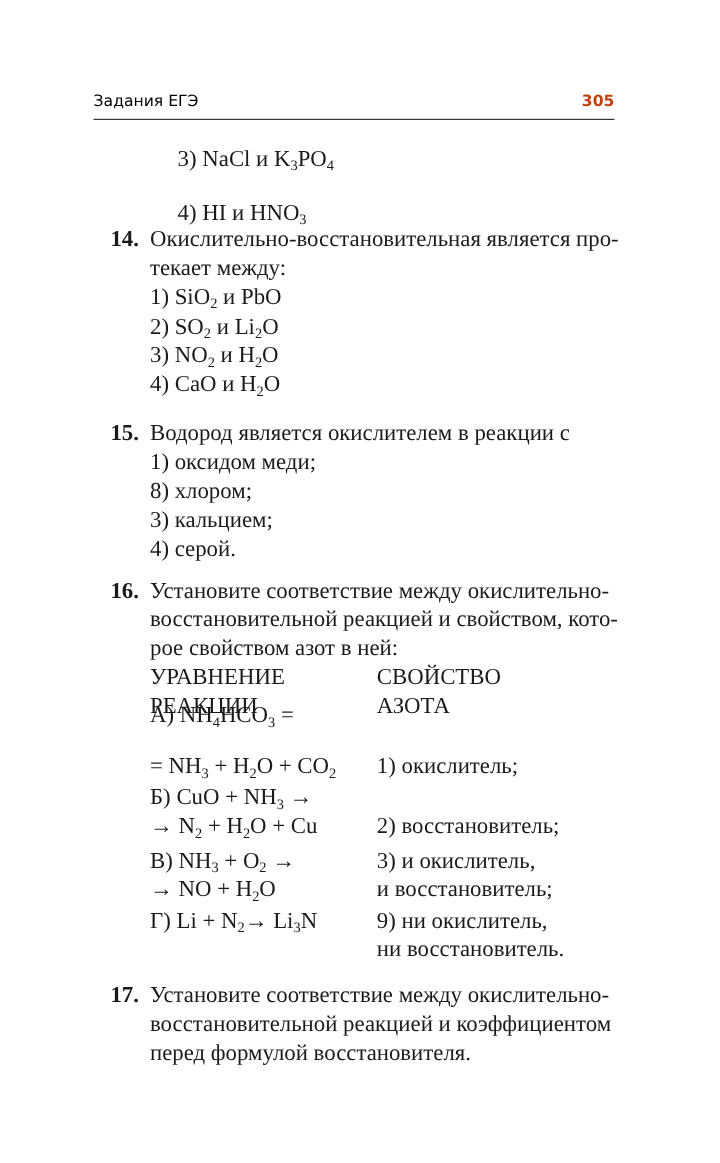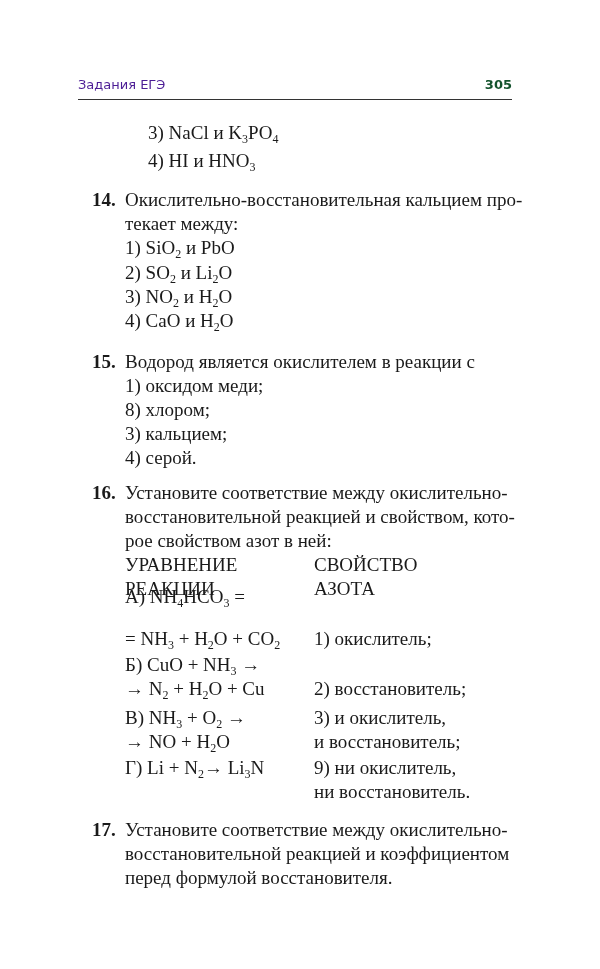--- a/index.html
+++ b/index.html
@@ -1,44 +1,44 @@
 <!DOCTYPE html>
 <html><head>
 <meta charset="utf-8">
 <style>
   html, body { margin: 0; padding: 0; background: #ffffff; }
   body { width: 600px; height: 969px; position: relative; overflow: hidden; color: #1a1a1a; }
   .header { position: absolute; left: 78px; top: 77px; width: 434px; height: 22px; }
-  .header .title { position: absolute; left: 0; top: 0; font-family: "DejaVu Sans", sans-serif; font-size: 13px; color: #4c1d95; }
-  .header .pagenum { position: absolute; right: 0; top: 0; font-family: "DejaVu Sans", sans-serif; font-size: 13px; font-weight: bold; color: #14532d; }
+  .header .title { position: absolute; left: 0; top: 0; font-family: "DejaVu Sans", sans-serif; font-size: 13px; color: #000000; }
+  .header .pagenum { position: absolute; right: 0; top: 0; font-family: "DejaVu Sans", sans-serif; font-size: 13px; font-weight: bold; color: #c2410c; }
   .rule { position: absolute; left: 78px; top: 99px; width: 434px; height: 1px; background: #333; }
   .serif { font-family: "Liberation Serif", "DejaVu Serif", serif; font-size: 19px; margin-left: 24px; }
   .line { position: absolute; white-space: nowrap; line-height: 24px; }
   .num { position: absolute; font-weight: bold; }
   sub { font-size: 12px; vertical-align: -4px; line-height: 0; }
 </style>
 </head>
 <body>
 
 <div class="header">
   <span class="title">Задания ЕГЭ</span>
   <span class="pagenum">305</span>
 </div>
 <div class="rule"></div>
 
 <div class="serif line" style="left:124px;top:121px">
   <span>3)</span> <span>NaCl и K</span><sub>3</sub><span>PO</span><sub>4</sub>
 </div>
-<div class="serif line" style="left:124px;top:149px">
+<div class="serif line" style="left:124px;top:166px">
   <span>4)</span> <span>HI и HNO</span><sub>3</sub>
 </div>
 
 <div class="serif">
   <span class="num line" style="left:92px;top:188px">14.</span>
-  <div class="line" style="left:125px;top:188px">Окислительно-восстановительная кальцием про-</div>
+  <div class="line" style="left:125px;top:188px">Окислительно-восстановительная является про-</div>
   <div class="line" style="left:125px;top:212px">текает между:</div>
   <div class="line" style="left:125px;top:236px">
     <span>1)</span> <span>SiO</span><sub>2</sub><span> и PbO</span>
   </div>
   <div class="line" style="left:125px;top:261px">
     <span>2)</span> <span>SO</span><sub>2</sub><span> и Li</span><sub>2</sub><span>O</span>
   </div>
   <div class="line" style="left:125px;top:285px">
     <span>3)</span> <span>NO</span><sub>2</sub><span> и H</span><sub>2</sub><span>O</span>
   </div>

